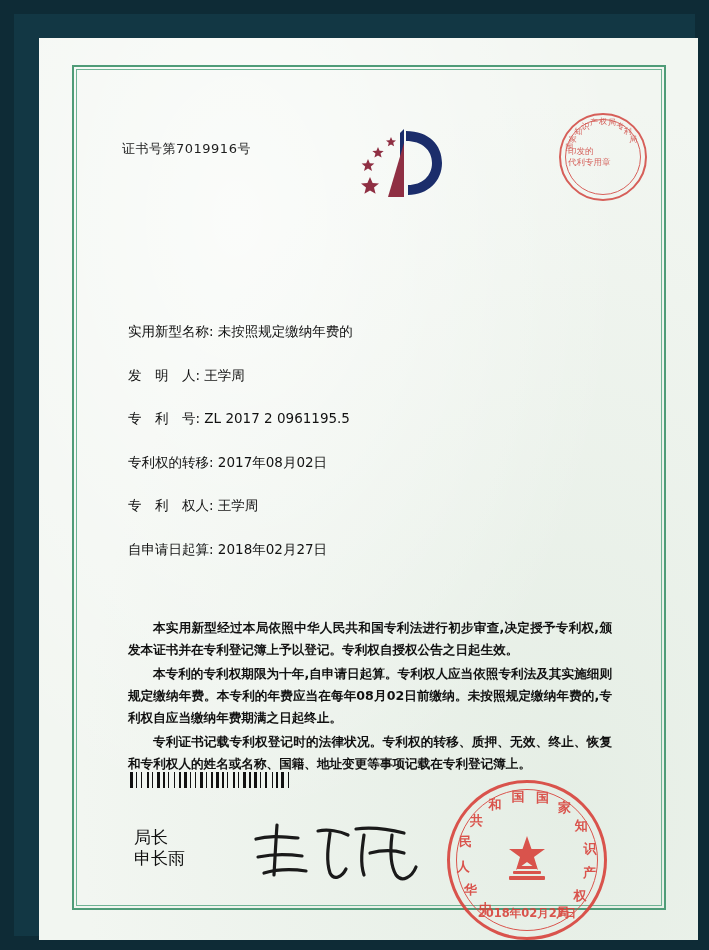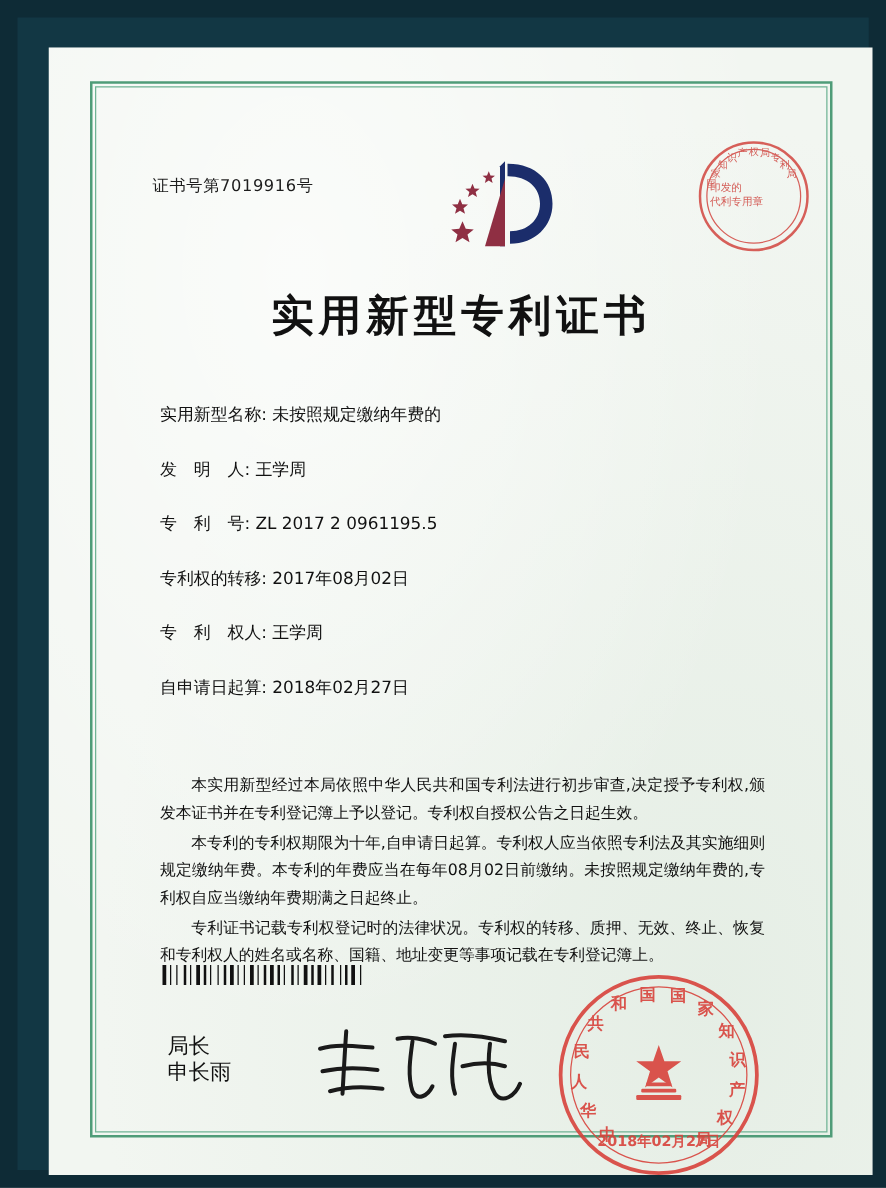--- a/index.html
+++ b/index.html
@@ -175,20 +175,21 @@
     top: 552px;
     width: 484px;
     font-size: 12.6px;
     line-height: 22px;
     color: #111;
     text-align: justify;
   }
   .para {
     text-indent: 25px;
     margin-bottom: 2px;
+    font-weight: bold;
   }
 
   
   .barcode {
     position: absolute;
     left: 58px;
     top: 707px;
     width: 178px;
     height: 16px;
   }
@@ -301,21 +302,20 @@
           <div class="seal-arc-char" style="transform: rotate(-30deg) translate(0,-35px) rotate(30deg)">识</div>
           <div class="seal-arc-char" style="transform: rotate(-15deg) translate(0,-35px) rotate(15deg)">产</div>
           <div class="seal-arc-char" style="transform: rotate(0deg) translate(0,-35px) rotate(0deg)">权</div>
           <div class="seal-arc-char" style="transform: rotate(15deg) translate(0,-35px) rotate(-15deg)">局</div>
           <div class="seal-arc-char" style="transform: rotate(30deg) translate(0,-35px) rotate(-30deg)">专</div>
           <div class="seal-arc-char" style="transform: rotate(45deg) translate(0,-35px) rotate(-45deg)">利</div>
           <div class="seal-arc-char" style="transform: rotate(60deg) translate(0,-35px) rotate(-60deg)">局</div>
           <div class="seal-center">印发的<br>代利专用章</div>
         </div>
 
-        <div class="title">实用新型专利证书</div>
 
         <div class="fields">
           <div class="field-row">
             <span class="field-label">实用新型名称:</span>
             <span class="field-value">未按照规定缴纳年费的</span>
           </div>
           <div class="field-row">
             <span class="field-label">发　明　人:</span>
             <span class="field-value">王学周</span>
           </div>

